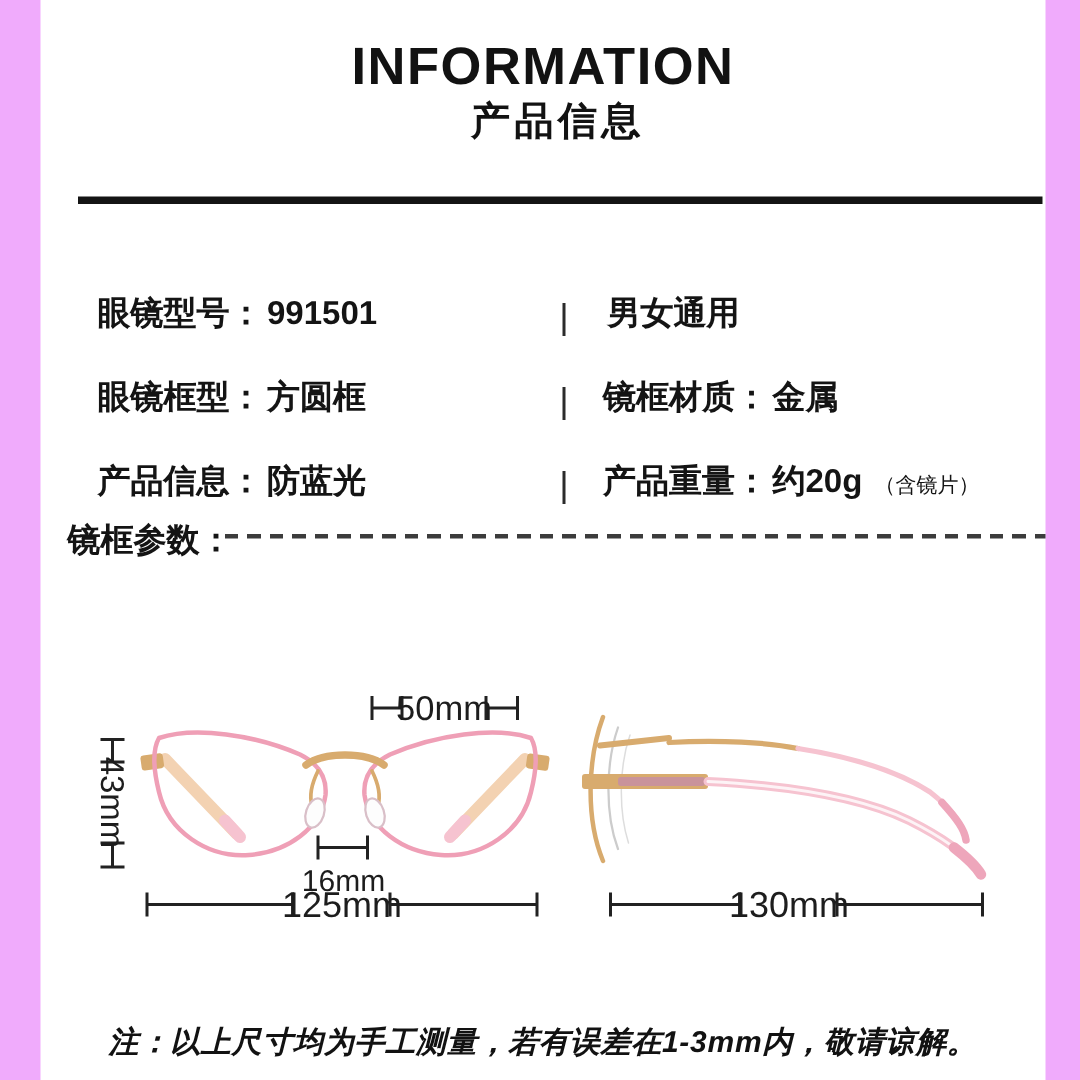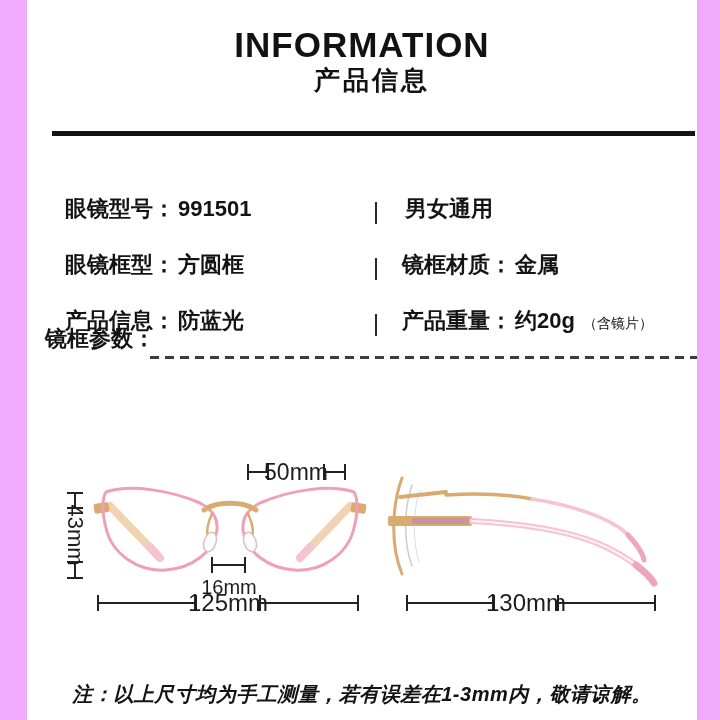--- a/index.html
+++ b/index.html
@@ -14,21 +14,21 @@
   .divider { position:absolute; left:52px; top:131px; width:643px; height:5px; background:#141414; }
 
   .spec-row { position:absolute; left:65px; width:610px; height:26px; display:flex; align-items:flex-end;
               font-size:22px; font-weight:600; color:#141414;margin-top:30px; }
   .cell-left { flex:0 0 310px; display:flex; align-items:baseline; }
   .vbar { width:2px; height:22px; background:#2b2b2b; flex:0 0 2px; }
   .cell-right { margin-left:25px; display:flex; align-items:baseline; }
   .spec-value { margin-left:3px; }
   .spec-note { font-size:14px; margin-left:8px; font-weight:400; }
 
-  .params-label { position:absolute; left:45px; top:324px; font-size:22px; font-weight:700; color:#141414; }
+  .params-label { position:absolute; left:45px; top:345px; font-size:22px; font-weight:700; color:#141414; }
   .params-dash { position:absolute; left:150px; top:356px; width:547px; height:3px;
                  background:repeating-linear-gradient(90deg,#3c3c3c 0 9px,transparent 9px 15px); }
 
   .diagram { position:absolute; left:40px; top:450px; }
   .measure-text { fill:#1d1d1d; font-family:"Liberation Sans",sans-serif; }
 
   .note { position:absolute; left:27px; top:681px; width:670px; text-align:center;
           font-size:20px; font-weight:700; color:#121212; letter-spacing:0.5px;font-style:italic; }
 </style>
 </head>

